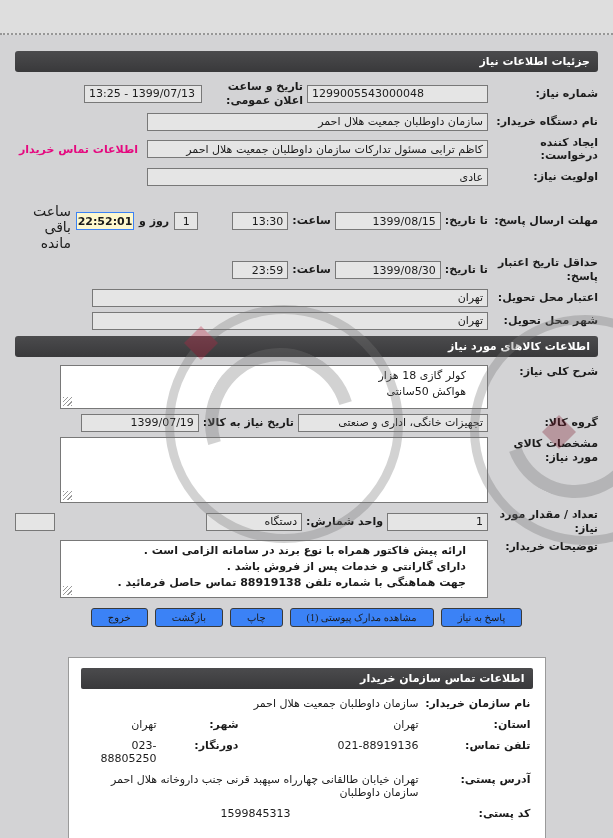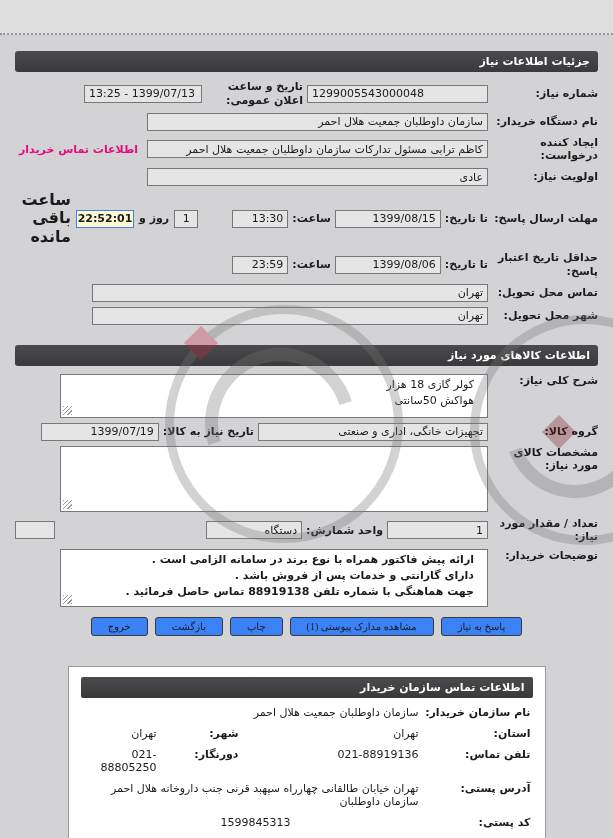--- a/index.html
+++ b/index.html
@@ -14,21 +14,21 @@
   .page { position: relative; width: 613px; height: 838px; overflow: hidden; background: #d3d3d5; }
 
   .topstrip { height: 35px; background: #dedede; border-bottom: 2px dotted #979797; }
 
   .bar {
     background: linear-gradient(#4b4b4d, #39393b);
     color: #fff; font-weight: bold;
     padding: 4px 8px; margin: 16px 15px 8px;
     border-radius: 3px;
   }
-  .bar.sec { margin-top: 20px; }
+  .bar.sec { margin-top: 6px; }
 
   .row { display: flex; align-items: center; gap: 4px; margin: 0 15px 5px; }
   .row.top { align-items: flex-start; }
 
   .lbl { font-weight: bold; width: 106px; flex-shrink: 0; line-height: 1.25; }
   .lbl.auto { width: auto; }
   .lbl.w97 { width: 97px; }
 
   .field {
     background: #e5e5e5; border: 1px solid #787878;
@@ -38,37 +38,37 @@
   .ltr { direction: ltr; }
   .w341 { width: 341px; }
   .w396 { width: 396px; }
   .w181 { width: 181px; }
   .w118 { width: 118px; }
   .w106 { width: 106px; }
   .w101 { width: 101px; }
   .w96  { width: 96px; }
   .w56  { width: 56px; }
   .w40  { width: 40px; }
-  .w190 { width: 230px; }
+  .w190 { width: 190px; }
 
   .link { color: #e5097f; font-weight: bold; cursor: pointer; margin-right: auto; margin-left: 4px; }
 
   .cdgroup { display: flex; align-items: center; gap: 5px; margin-right: auto; }
   .cd-day { width: 24px; justify-content: center; }
   .cd-word { font-weight: bold; }
   .cd-timer {
     width: 58px; justify-content: center; font-weight: bold;
     background: #fdf8cf; border: 1px solid #3b82f6; height: 18px;
     display: flex; align-items: center;
   }
-  .cd-rem { width: 56px; font-weight: bold; font-size: 16px; line-height: 1.15; }
+  .cd-rem { width: 56px; font-weight: normal; font-size: 14px; line-height: 1.15; margin-top: 12px; }
 
   .ta {
     background: #fff; border: 1px solid #787878; width: 428px;
-    padding: 2px 13px; white-space: pre-line; overflow: hidden;
+    padding: 2px 21px; white-space: pre-line; overflow: hidden;
     position: relative; text-align: right; line-height: 1.45;
   }
   .ta::after {
     content: ""; position: absolute; left: 2px; bottom: 2px; width: 9px; height: 9px;
     background: repeating-linear-gradient(135deg, #9a9a9a 0 1px, transparent 1px 3px);
   }
   .h44 { height: 44px; } .h66 { height: 66px; } .h58 { height: 58px; font-weight: bold; }
 
   .btns { display: flex; justify-content: center; gap: 7px; margin-top: 10px; }
   .btn {
@@ -150,27 +150,27 @@
       <div class="field cd-day">1</div>
       <span class="cd-word">روز و</span>
       <div class="cd-timer">22:52:01</div>
       <div class="cd-rem">ساعت باقی مانده</div>
     </div>
   </div>
 
   <div class="row">
     <div class="lbl">حداقل تاریخ اعتبار پاسخ:</div>
     <div class="lbl auto">تا تاریخ:</div>
-    <div class="field w106">1399/08/06</div>
+    <div class="field w106">1399/08/30</div>
     <div class="lbl auto">ساعت:</div>
     <div class="field w56">23:59</div>
   </div>
 
   <div class="row">
-    <div class="lbl">تماس محل تحویل:</div>
+    <div class="lbl">اعتبار محل تحویل:</div>
     <div class="field w396">تهران</div>
   </div>
 
   <div class="row">
     <div class="lbl">شهر محل تحویل:</div>
     <div class="field w396">تهران</div>
   </div>
 
   <div class="bar sec">اطلاعات کالاهای مورد نیاز</div>
 
@@ -227,21 +227,21 @@
       <div class="clbl">استان:</div>
       <div class="cval">تهران</div>
       <div class="clbl2">شهر:</div>
       <div class="cval grow">تهران</div>
     </div>
 
     <div class="crow">
       <div class="clbl">تلفن تماس:</div>
       <div class="cval">021-88919136</div>
       <div class="clbl2">دورنگار:</div>
-      <div class="cval grow">021-88805250</div>
+      <div class="cval grow">023-88805250</div>
     </div>
 
     <div class="crow">
       <div class="clbl">آدرس پستی:</div>
       <div class="cval grow">تهران خیابان طالقانی چهارراه سپهبد قرنی جنب داروخانه هلال احمر سازمان داوطلبان</div>
     </div>
 
     <div class="crow">
       <div class="clbl">کد پستی:</div>
       <div class="cval far">1599845313</div>

